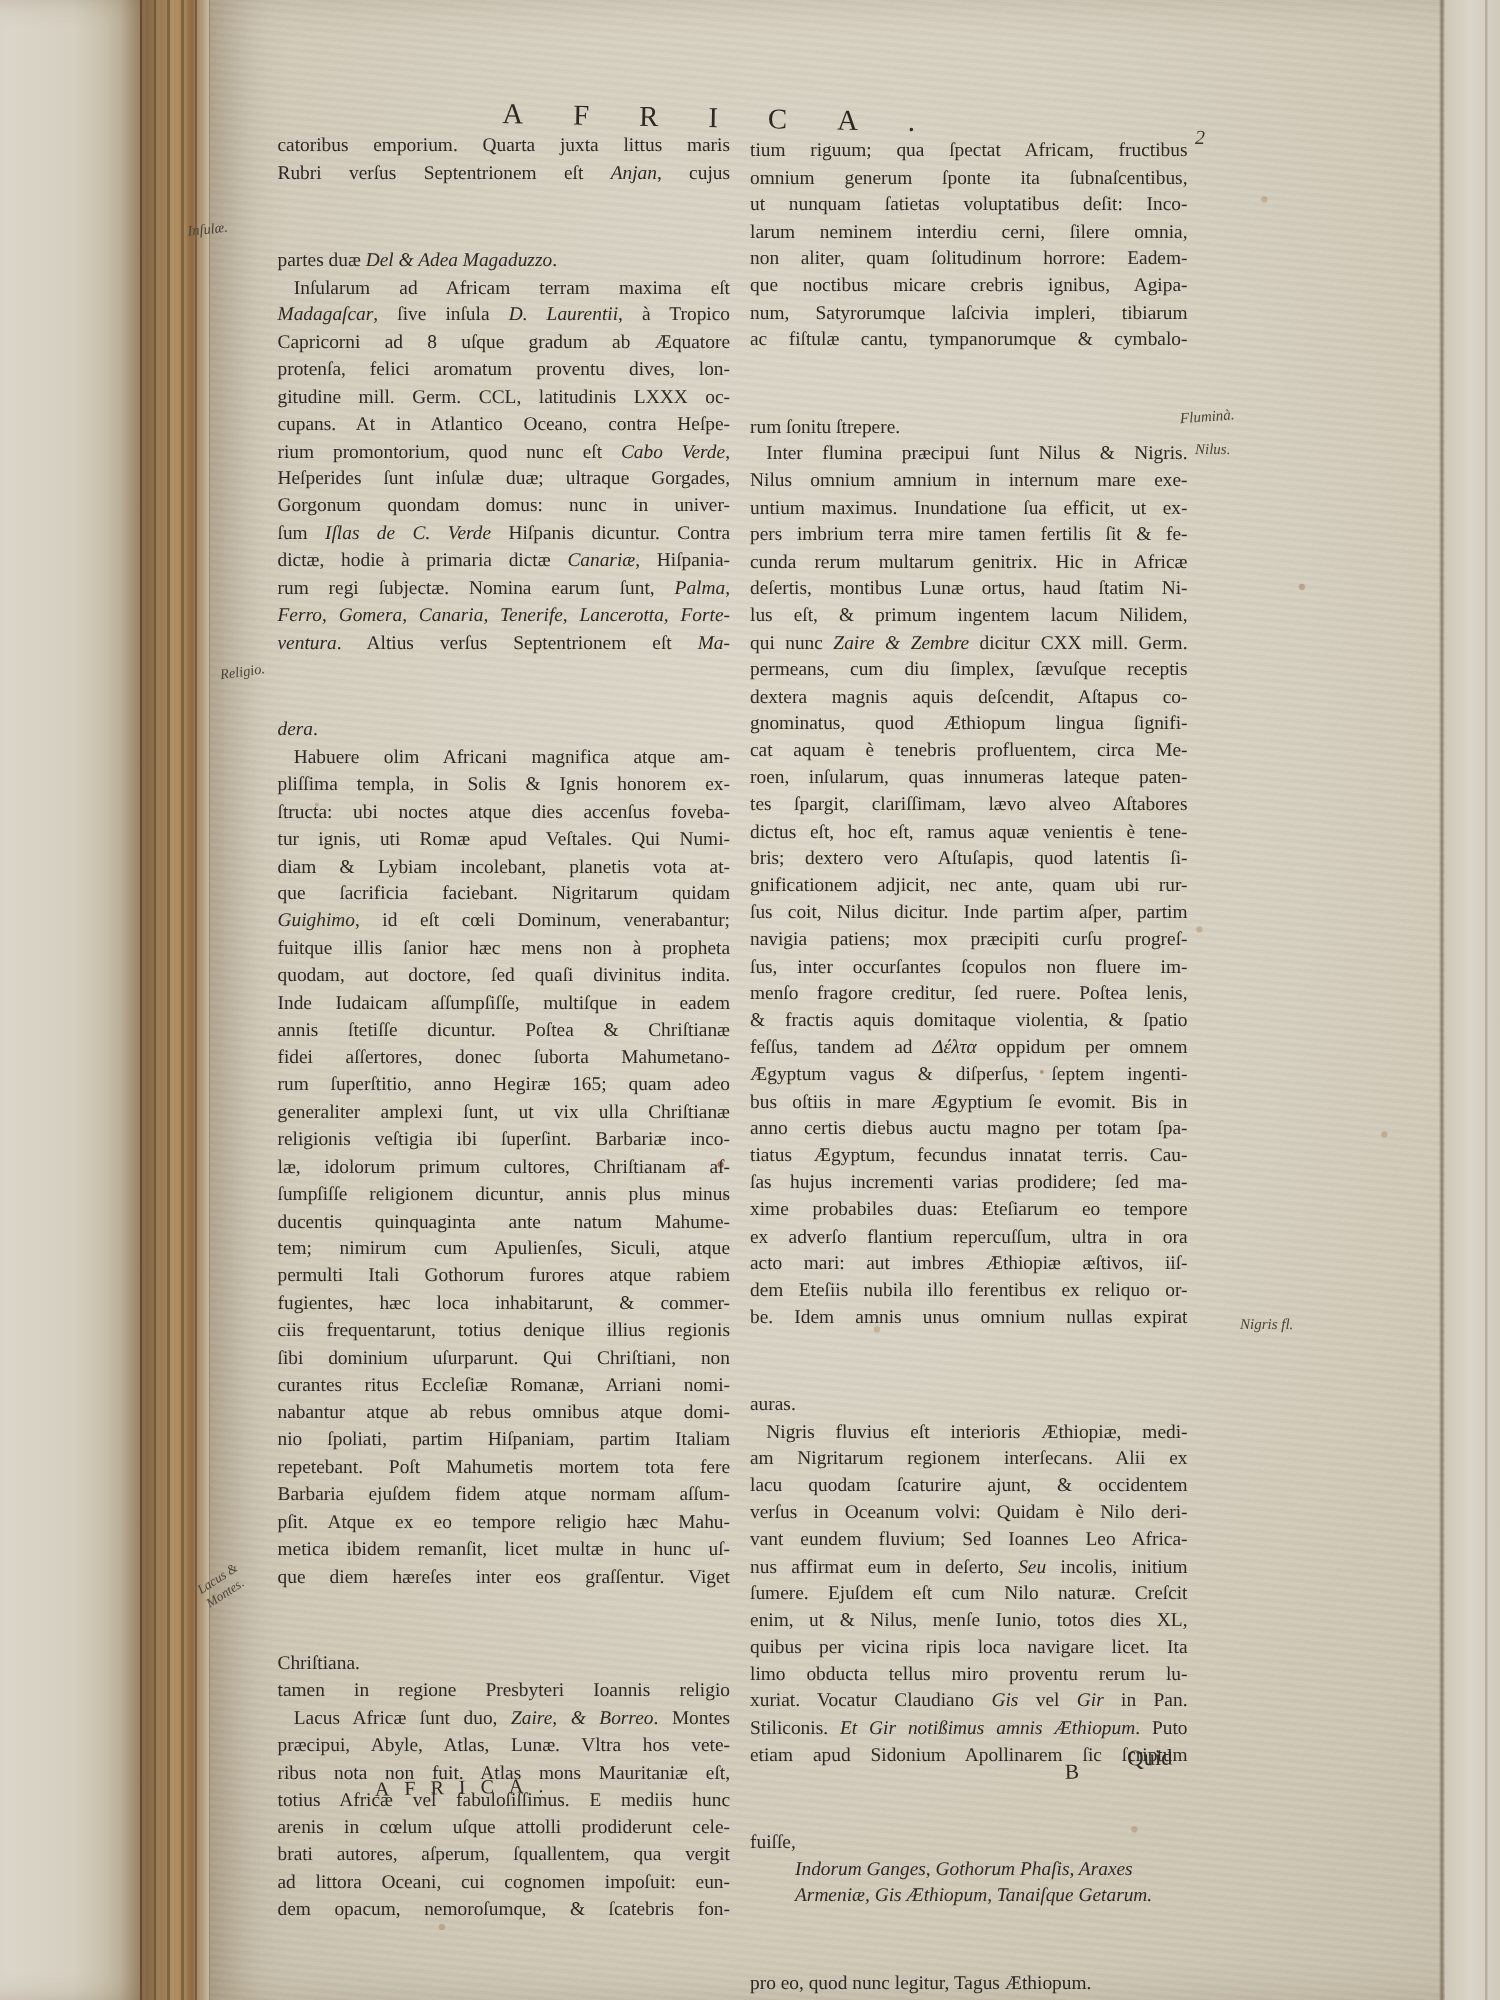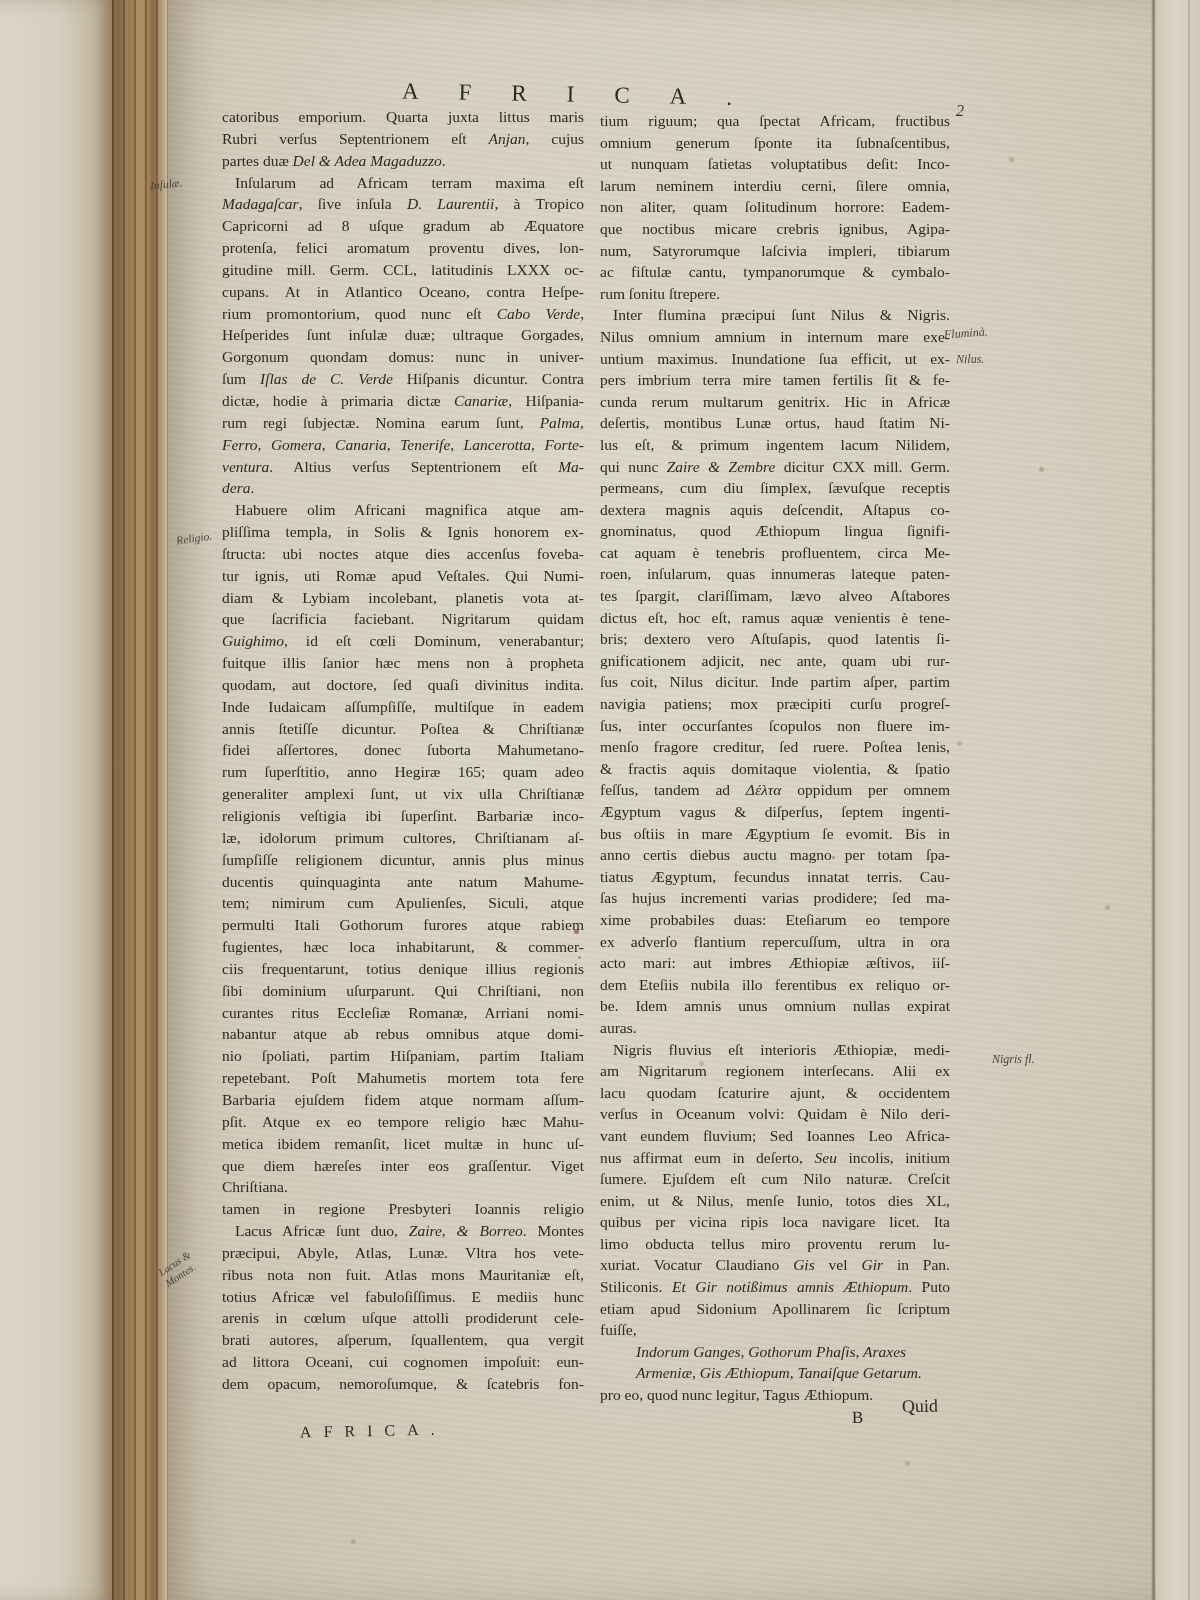--- a/index.html
+++ b/index.html
@@ -66,21 +66,21 @@
   }
   .page-number{position:absolute;left:956px;top:102px;font-size:16px;font-style:italic;color:#3a352b;}
   .column{position:absolute;}
   .col-left{left:222px;top:106px;width:362px;}
   .col-right{left:600px;top:110px;width:350px;}
   .line{
     font-size:15.5px;height:21.85px;line-height:21.85px;
     text-align:justify;text-align-last:justify;color:#2d2922;
   }
   .col-right .line{height:21.6px;line-height:21.6px;}
-  .line.ragged{text-align-last:left;}
+  .line.ragged{text-align-last:left;margin-top:48px;}
   .line.indent{text-indent:13px;}
   .line.quote{text-align-last:left;padding-left:36px;font-style:italic;}
   .margin-note{
     position:absolute;font-style:italic;font-size:11.5px;color:#4a4337;white-space:nowrap;
   }
   .note-insulae{left:150px;top:178px;transform:rotate(-6deg);}
   .note-religio{left:176px;top:532px;transform:rotate(-8deg);}
   .note-lacus{left:160px;top:1256px;transform:rotate(-33deg);font-size:10.5px;line-height:13px;}
   .note-flumina{left:944px;top:326px;transform:rotate(-4deg);font-size:12px;}
   .note-nilus{left:956px;top:352px;font-size:12px;}

